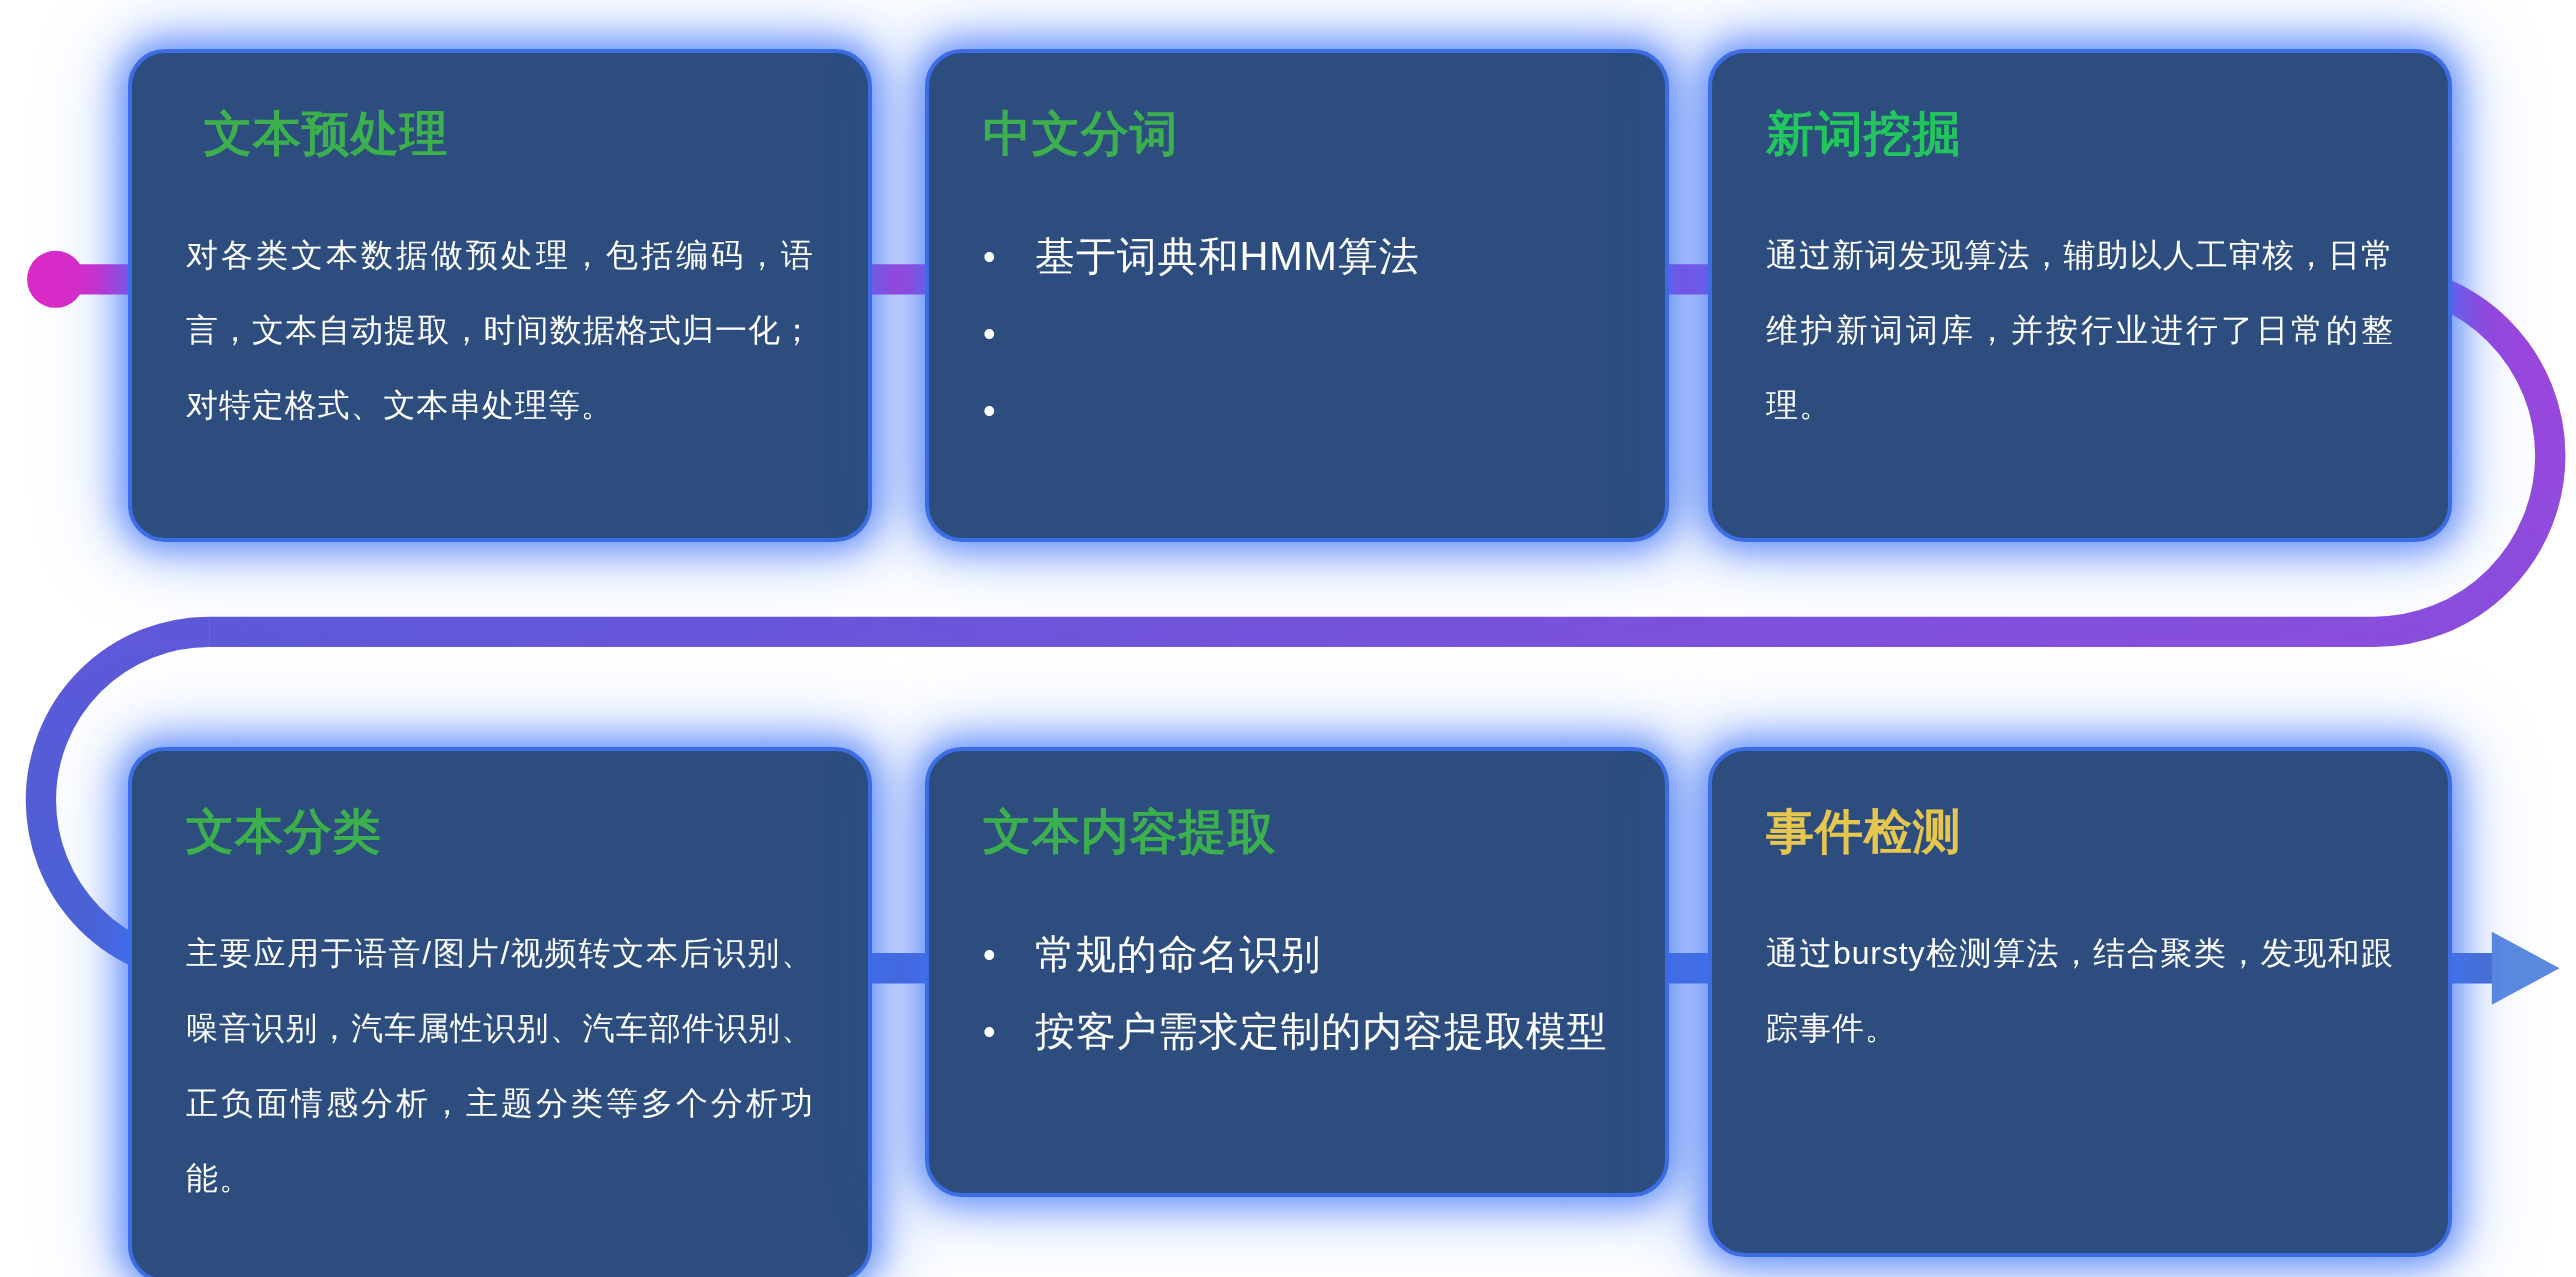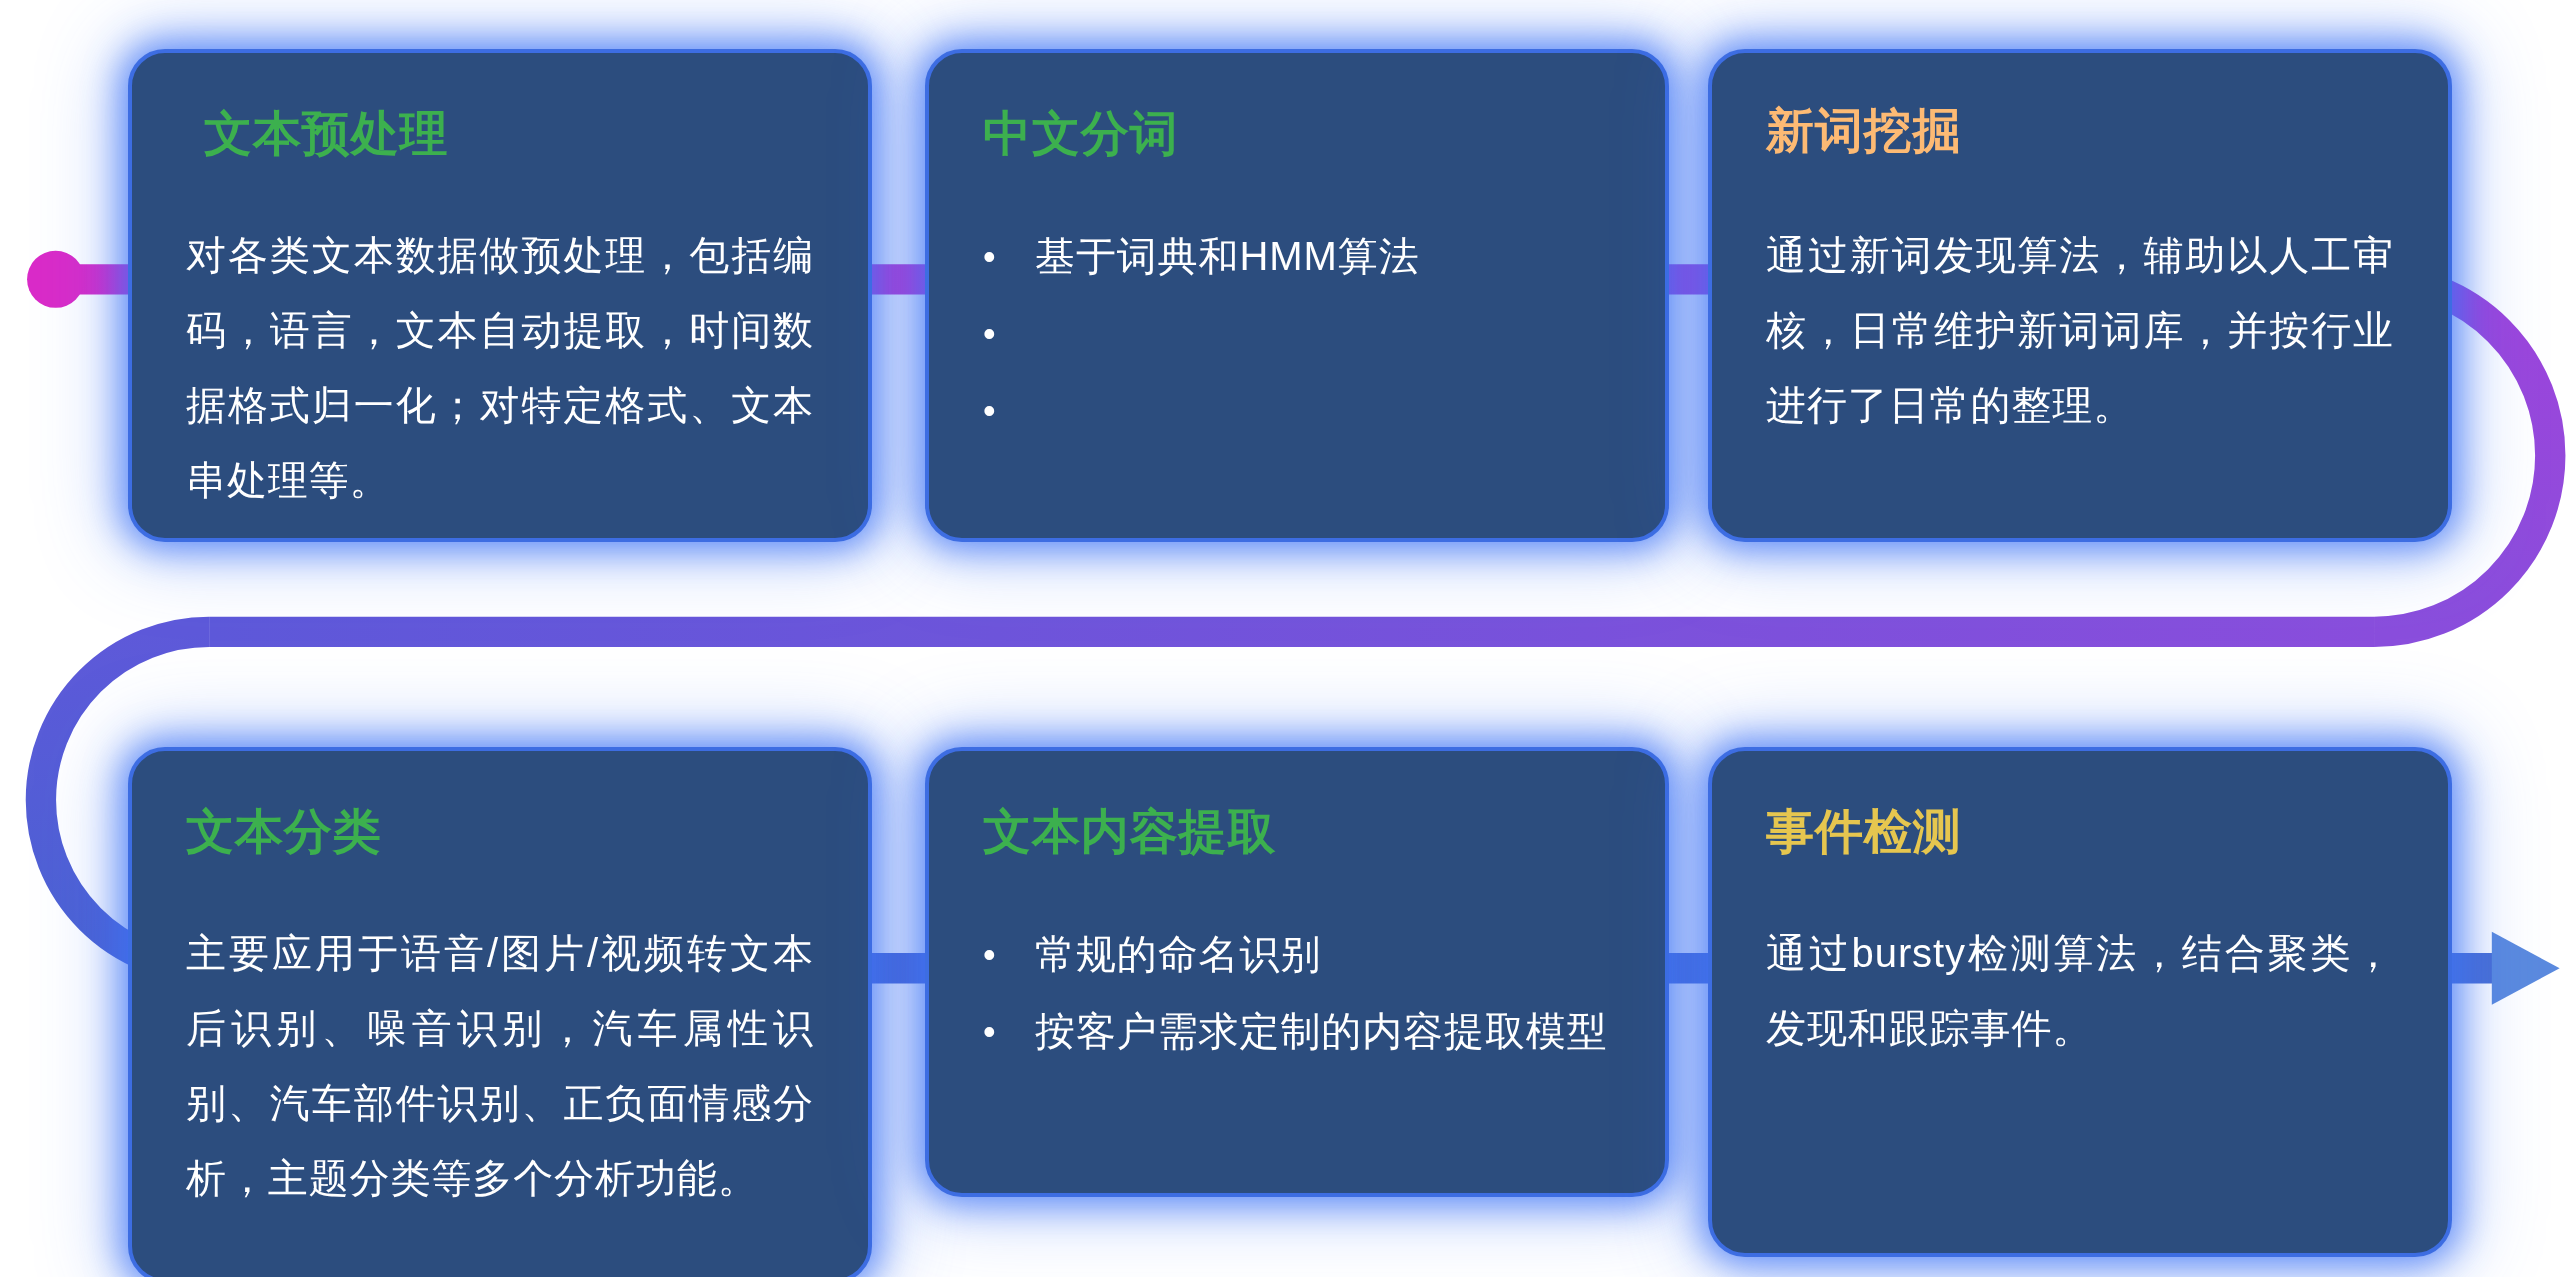--- a/index.html
+++ b/index.html
@@ -18,21 +18,21 @@
     border:4.5px solid #3d6de2;
     border-radius:37px;
     padding:52px 54px;
     box-shadow:0 0 34px 7.1px rgba(61,115,245,0.75), 0 0 80px 10.7px rgba(61,115,245,0.35);
   }
   .card-title {
     font-size:48px; font-weight:700; line-height:58px;
     margin-bottom:55px; letter-spacing:0.9px;
   }
   .card-body {
-    color:#ffffff; font-size:40px; line-height:75px;
+    color:#ffffff; font-size:32px; line-height:75px;
     text-align:justify; letter-spacing:0.9px;
   }
   .bullet-list { list-style:none; }
   .bullet-item {
     display:flex; align-items:flex-start;
     color:#ffffff; font-size:40px; line-height:77px;
   }
   .bullet-item .dot {
     width:52px; flex:0 0 52px; font-size:36px; color:#ffffff;
   }
@@ -90,21 +90,21 @@
     <li class="bullet-item">
       <span class="dot">•</span>
     </li>
     <li class="bullet-item">
       <span class="dot">•</span>
     </li>
   </ul>
 </div>
 
 <div class="card" style="left:1708px;top:49px;height:493px">
-  <h2 class="card-title" style="color: #fdba74; font-family: Liberation Mono, monospace;">新词挖掘</h2>
+  <h2 class="card-title" style="color: #22c55e;">新词挖掘</h2>
   <p class="card-body">通过新词发现算法，辅助以人工审核，日常维护新词词库，并按行业进行了日常的整理。</p>
 </div>
 
 <div class="card" style="left:128px;top:747px;height:536px">
   <h2 class="card-title" style="color: rgb(60, 176, 78);">文本分类</h2>
   <p class="card-body">主要应用于语音/图片/视频转文本后识别、噪音识别，汽车属性识别、汽车部件识别、正负面情感分析，主题分类等多个分析功能。</p>
 </div>
 
 <div class="card" style="left:925px;top:747px;height:450px">
   <h2 class="card-title" style="color: rgb(60, 176, 78);">文本内容提取</h2>

